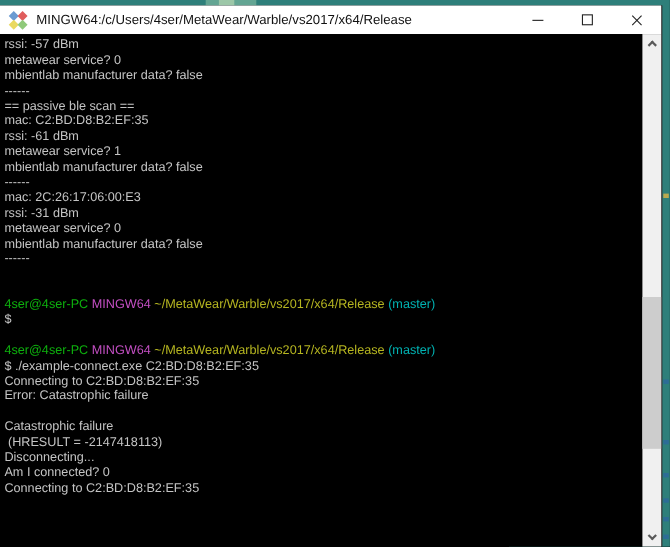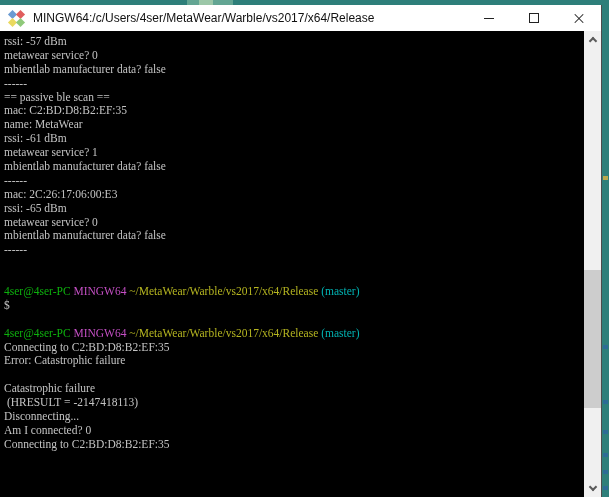--- a/index.html
+++ b/index.html
@@ -37,21 +37,21 @@
   .close-glyph::before,.close-glyph::after{
     content:"";position:absolute;left:0;top:5.5px;width:12px;height:1px;background:#222;
   }
   .close-glyph::before{transform:rotate(45deg);}
   .close-glyph::after{transform:rotate(-45deg);}
 
   .term{
     position:absolute;left:0;top:26px;right:17px;bottom:0;
     background:var(--term-bg,#000);
     padding:4px 0 0 4px;box-sizing:border-box;
-    font-family:Liberation Serif, serif;
+    font-family:Liberation Sans, sans-serif;
     font-size:11.5px;overflow:hidden;
   }
   .term-line{height:13.9px;line-height:13.9px;white-space:pre;}
   .c-fg{color:var(--fg,#c4c4c4);}
   .c-green{color:var(--green,#0db00d);}
   .c-magenta{color:var(--magenta,#c44fc4);}
   .c-yellow{color:var(--yellow,#b5b520);}
   .c-cyan{color:var(--cyan,#00b2b2);}
 
   .scrollbar{position:absolute;top:26px;right:0;width:17px;bottom:0;background:var(--sb-track,#f0f0f0);}
@@ -102,36 +102,36 @@
     </div>
   </div>
 
   <div class="term">
       <div class="term-line"><span class="c-fg">rssi: -57 dBm</span></div>
       <div class="term-line"><span class="c-fg">metawear service? 0</span></div>
       <div class="term-line"><span class="c-fg">mbientlab manufacturer data? false</span></div>
       <div class="term-line"><span class="c-fg">------</span></div>
       <div class="term-line"><span class="c-fg">== passive ble scan ==</span></div>
       <div class="term-line"><span class="c-fg">mac: C2:BD:D8:B2:EF:35</span></div>
-      <div class="term-line"><span class="c-fg">name: MetaWear</span></div>
       <div class="term-line"><span class="c-fg">rssi: -61 dBm</span></div>
       <div class="term-line"><span class="c-fg">metawear service? 1</span></div>
       <div class="term-line"><span class="c-fg">mbientlab manufacturer data? false</span></div>
       <div class="term-line"><span class="c-fg">------</span></div>
       <div class="term-line"><span class="c-fg">mac: 2C:26:17:06:00:E3</span></div>
-      <div class="term-line"><span class="c-fg">rssi: -65 dBm</span></div>
+      <div class="term-line"><span class="c-fg">rssi: -31 dBm</span></div>
       <div class="term-line"><span class="c-fg">metawear service? 0</span></div>
       <div class="term-line"><span class="c-fg">mbientlab manufacturer data? false</span></div>
       <div class="term-line"><span class="c-fg">------</span></div>
       <div class="term-line"></div>
       <div class="term-line"></div>
       <div class="term-line"><span class="c-green">4ser@4ser-PC </span><span class="c-magenta">MINGW64 </span><span class="c-yellow">~/MetaWear/Warble/vs2017/x64/Release </span><span class="c-cyan">(master)</span></div>
       <div class="term-line"><span class="c-fg">$</span></div>
       <div class="term-line"></div>
       <div class="term-line"><span class="c-green">4ser@4ser-PC </span><span class="c-magenta">MINGW64 </span><span class="c-yellow">~/MetaWear/Warble/vs2017/x64/Release </span><span class="c-cyan">(master)</span></div>
+      <div class="term-line"><span class="c-fg">$ ./example-connect.exe C2:BD:D8:B2:EF:35</span></div>
       <div class="term-line"><span class="c-fg">Connecting to C2:BD:D8:B2:EF:35</span></div>
       <div class="term-line"><span class="c-fg">Error: Catastrophic failure</span></div>
       <div class="term-line"></div>
       <div class="term-line"><span class="c-fg">Catastrophic failure</span></div>
       <div class="term-line"><span class="c-fg"> (HRESULT = -2147418113)</span></div>
       <div class="term-line"><span class="c-fg">Disconnecting...</span></div>
       <div class="term-line"><span class="c-fg">Am I connected? 0</span></div>
       <div class="term-line"><span class="c-fg">Connecting to C2:BD:D8:B2:EF:35</span></div>
     </div>
 

